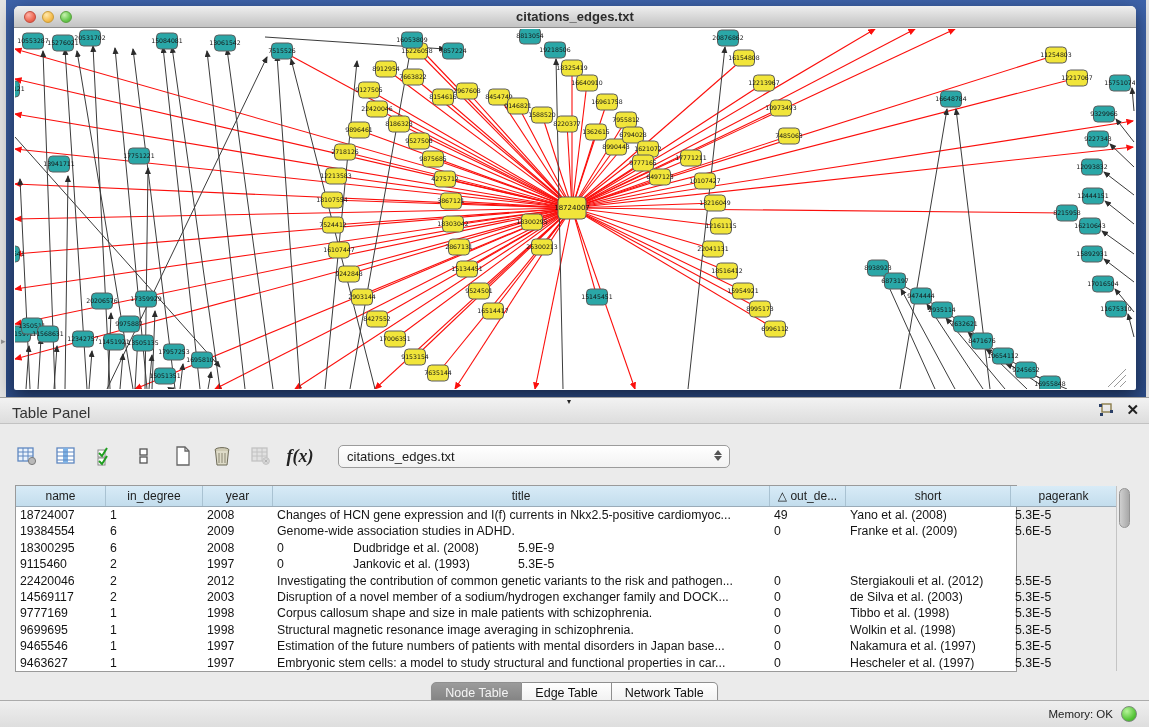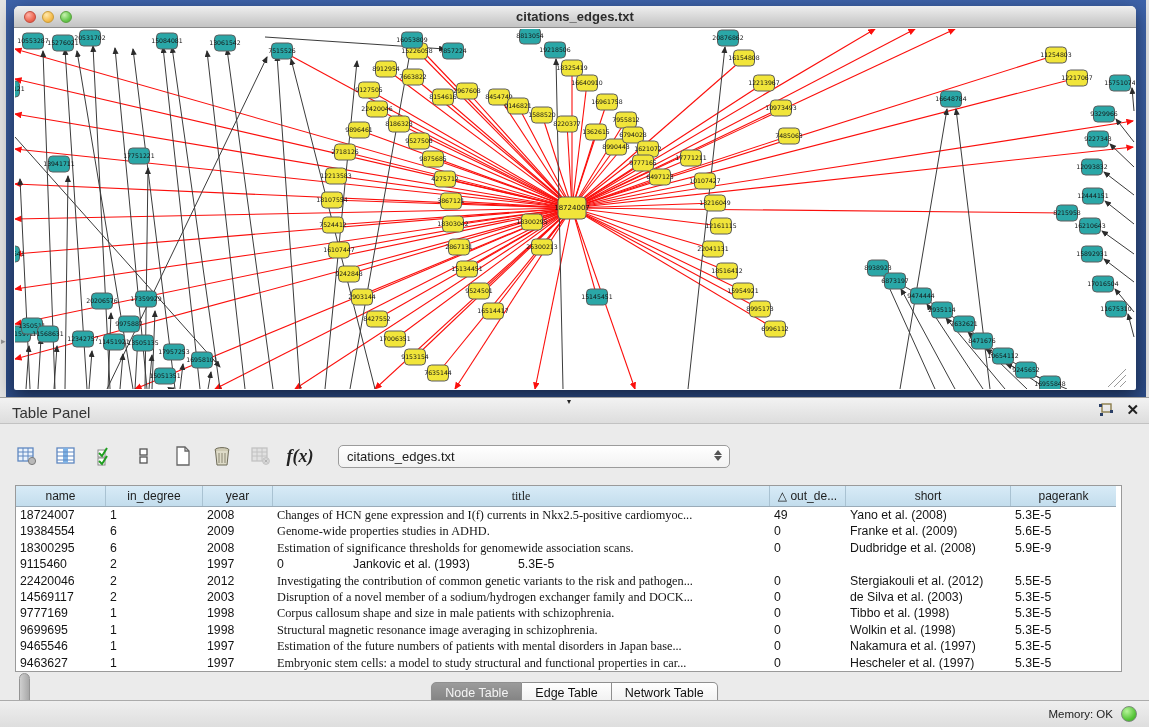--- a/index.html
+++ b/index.html
@@ -37,30 +37,30 @@
   .tbtn { width:26px; height:26px; border:none; background:transparent; display:flex; align-items:center; justify-content:center; }
   .fx { font-family:"Liberation Serif", serif; font-style:italic; font-weight:bold; font-size:18px; color:#222; }
   .selectbox { margin-left:12px; width:392px; height:23px; background:linear-gradient(180deg,#ffffff,#f2f2f2);
     border:1px solid #9b9b9b; border-radius:5px; display:flex; align-items:center; padding:0 8px; position:relative; }
   .selectbox .val { font-size:13px; color:#1c1c1c; }
   .selectbox .arrows { position:absolute; right:7px; top:4px; display:flex; flex-direction:column; gap:1px; }
   .selectbox .arrows i { width:0; height:0; border-left:4px solid transparent; border-right:4px solid transparent; display:block; }
   .selectbox .arrows i.up { border-bottom:5px solid #555; }
   .selectbox .arrows i.dn { border-top:5px solid #555; }
 
-  .tablewrap { position:absolute; left:15px; top:88px; width:1107px; height:187px;
-    border:1px solid #9a9a9a; background:#fff; display:flex;flex-direction:column; }
+  .tablewrap { position:absolute; left:15px; top:88px; width:1002px; height:187px;
+    border:1px solid #9a9a9a; background:#fff; display:flex; }
   .tmain { width:1100px; }
   .thead { display:flex; height:21px; background:linear-gradient(180deg,#d8ebf7,#c3dded);
     border-bottom:1px solid #9aabb8; }
   .thead .tcell { font-size:12px; color:#1d1d1d; text-align:center; border-right:1px solid #a9c2d2;
     padding-top:3px; overflow:hidden; white-space:nowrap; }
   .trow { display:flex; height:16.4px; }
   .trow .tcell { font-size:12.3px; color:#141414; padding:1px 0 0 4px; overflow:hidden; white-space:nowrap; }
-  .c0{width:90px;} .c1{width:97px;} .c2{width:70px;} .c3{width:497px;font-family:Liberation Serif, serif;} .c4{width:76px;} .c5{width:165px;} .c6{width:105px; border-right:none !important;}
+  .c0{width:90px;} .c1{width:97px;} .c2{width:70px;} .c3{width:497px;} .c4{width:76px;} .c5{width:165px;} .c6{width:105px; border-right:none !important;}
   .vscroll { width:17px; border-left:1px solid #c4c4c4; background:#f6f6f6; position:relative; }
   .vthumb { position:absolute; left:2px; top:2px; width:11px; height:40px; border-radius:6px;
     background:linear-gradient(90deg,#cfcfcf,#a8a8a8); border:1px solid #949494; }
 
   .tabsrow { position:absolute; left:0; top:285px; width:100%; text-align:center; }
   .seg { display:inline-flex; box-shadow:0 1px 1px rgba(0,0,0,.15); border-radius:5px; }
   .seg button { font-size:12.5px; padding:3px 13px 4px; border:1px solid #8f8f8f; background:linear-gradient(180deg,#ffffff,#efefef);
     color:#111; border-left-width:0; }
   .seg button:first-child { border-radius:5px 0 0 5px; border-left-width:1px; }
   .seg button:last-child { border-radius:0 5px 5px 0; }
@@ -780,30 +780,29 @@
             <div class="tcell c2">2008</div>
             <div class="tcell c3">Changes of HCN gene expression and I(f) currents in Nkx2.5-positive cardiomyoc...</div>
             <div class="tcell c4">49</div>
             <div class="tcell c5">Yano et al. (2008)</div>
             <div class="tcell c6">5.3E-5</div>
           </div>
           <div class="trow">
             <div class="tcell c0">19384554</div>
             <div class="tcell c1">6</div>
             <div class="tcell c2">2009</div>
-            <div class="tcell c3">Genome-wide properties studies in ADHD.</div>
+            <div class="tcell c3">Genome-wide association studies in ADHD.</div>
             <div class="tcell c4">0</div>
             <div class="tcell c5">Franke et al. (2009)</div>
             <div class="tcell c6">5.6E-5</div>
           </div>
           <div class="trow">
             <div class="tcell c0">18300295</div>
             <div class="tcell c1">6</div>
             <div class="tcell c2">2008</div>
-            <div class="tcell c3">Estimation of significance thresholds for genomewide association scans.</div>
             <div class="tcell c4">0</div>
             <div class="tcell c5">Dudbridge et al. (2008)</div>
             <div class="tcell c6">5.9E-9</div>
           </div>
           <div class="trow">
             <div class="tcell c0">9115460</div>
             <div class="tcell c1">2</div>
             <div class="tcell c2">1997</div>
             <div class="tcell c4">0</div>
             <div class="tcell c5">Jankovic et al. (1993)</div>

